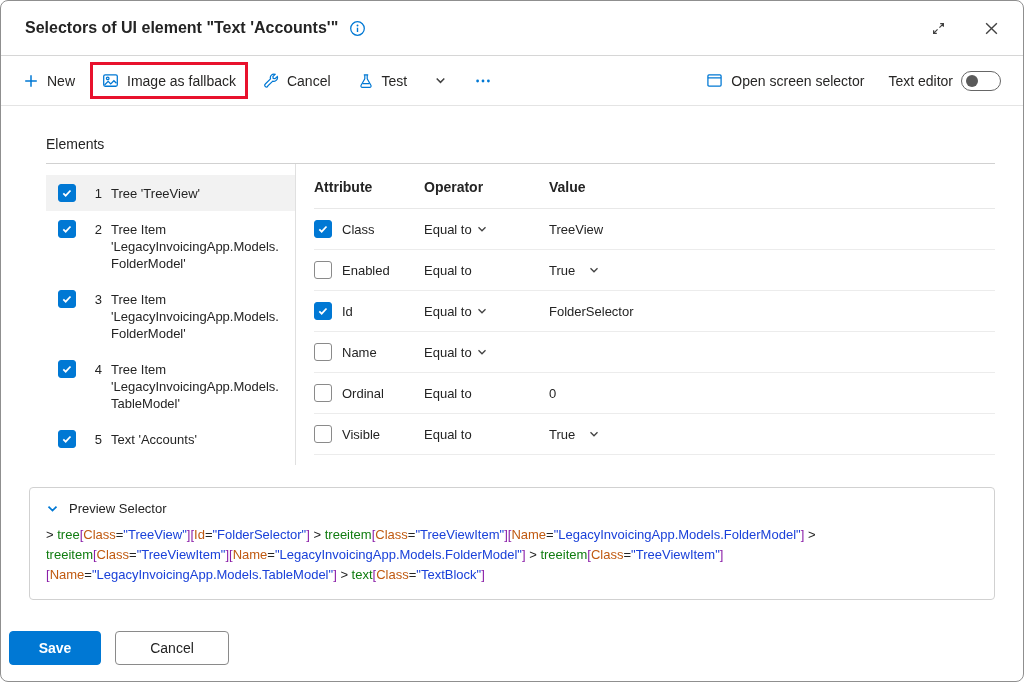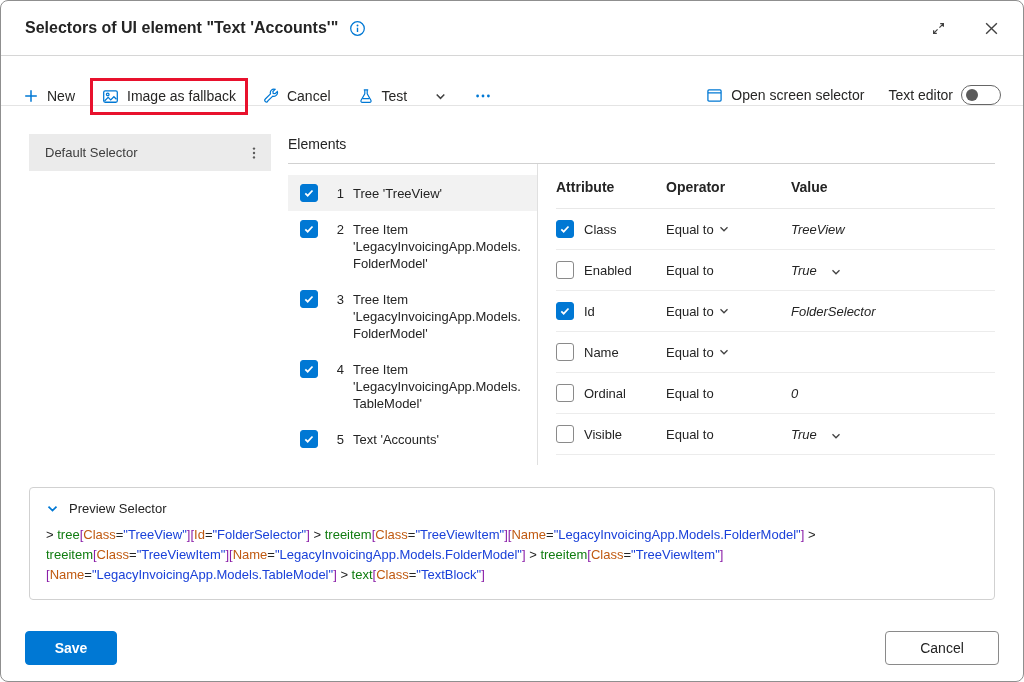--- a/index.html
+++ b/index.html
@@ -12,21 +12,21 @@
   
   .titlebar { flex: 0 0 55px; display: flex; align-items: center; padding: 0 24px; border-bottom: 1px solid #d6d6d6; }
   .title { font-size: 16px; font-weight: 700; color: #242424; }
   .icon { display: inline-flex; }
   .icon svg { display: block; }
   .info { color: var(--accent); margin-left: 11px; cursor: pointer; }
   .tb-actions { margin-left: auto; display: flex; align-items: center; gap: 38px; color: #424242; }
   .tb-actions .icon { cursor: pointer; }
 
   
-  .toolbar { flex: 0 0 50px; display: flex; align-items: flex-end; padding: 0 22px; border-bottom: 1px solid #e4e4e4; font-size: 14px; }
+  .toolbar { flex: 0 0 50px; display: flex; align-items: center; padding: 0 22px; border-bottom: 1px solid #e4e4e4; font-size: 14px; }
   .tb-left { display: flex; align-items: center; gap: 27px; }
   .tb-item { display: flex; align-items: center; gap: 8px; cursor: pointer; color: #272625; position: relative; }
   .t-icon { color: var(--accent); display: flex; }
   .t-chev { color: #424242; display: flex; }
   .red-box { position: absolute; left: -12px; right: -12px; top: -10px; bottom: -10px;
              border: 3px solid var(--annotation); pointer-events: none; }
   .tb-right { margin-left: auto; display: flex; align-items: center; gap: 24px; }
   .toggle { width: 40px; height: 20px; border: 1px solid #666; border-radius: 10px; position: relative; background: #fff; cursor: pointer; flex: 0 0 auto; }
   .toggle .knob { position: absolute; top: 3px; left: 4px; width: 12px; height: 12px; border-radius: 50%; background: #5a5a5a; }
 
@@ -51,36 +51,36 @@
   .el-num { margin-left: 14px; width: 12px; flex: 0 0 auto; text-align: right; margin-top: 1px; color: #242424; }
   .el-label { margin-left: 9px; overflow-wrap: anywhere; margin-top: 1px; }
 
   .attr-col { flex: 1; min-width: 0; padding-left: 18px; }
   .attr-header { display: flex; font-weight: 700; font-size: 14px; padding: 15px 0 13px; border-bottom: 1px solid #e8e8e8; }
   .h-attr { width: 110px; } .h-op { width: 125px; } .h-val { flex: 1; }
   .attr-row { display: flex; align-items: center; height: 41px; border-bottom: 1px solid #ececec; font-size: 13px; }
   .a-check { width: 28px; display: flex; }
   .a-name { width: 82px; }
   .a-op { width: 125px; display: flex; align-items: center; gap: 4px; cursor: pointer; }
-  .a-val { flex: 1; display: flex; align-items: flex-end; gap: 13px; cursor: pointer; font-style: italic; }
+  .a-val { flex: 1; display: flex; align-items: center; gap: 13px; cursor: pointer; }
   .chev { display: flex; color: #424242; }
 
   
   .preview-box { margin-top: 22px; border: 1px solid #d1d1d1; border-radius: 4px; padding: 13px 16px 14px; }
   .preview-head { display: flex; align-items: center; gap: 10px; font-size: 13px; }
   .chev-blue { color: var(--accent); display: flex; cursor: pointer; }
   .preview-code { margin-top: 9px; font-size: 13px; line-height: 20px; overflow-wrap: anywhere; }
   .c-elem { color: var(--code-elem); margin-top: 41px; }
   .c-attr { color: var(--code-attr); }
   .c-value { color: var(--code-value); }
   .c-bracket { color: var(--code-bracket); }
   .c-plain { color: #242424; }
 
   
-  .footer { flex: 0 0 66px; display: flex; align-items: center; justify-content: space-between; gap: 14px; padding: 0 24px; }
+  .footer { flex: 0 0 66px; display: flex; align-items: center; justify-content: flex-start; gap: 14px; padding: 0 8px; }
   .btn { height: 34px; border-radius: 4px; font-size: 14px; font-family: inherit; cursor: pointer; }
   .btn.primary { width: 92px; background: var(--accent); border: 1px solid var(--accent); color: #fff; font-weight: 700; }
   .btn.secondary { width: 114px; background: #fff; border: 1px solid #8a8a8a; color: #242424; }
 </style>
 </head>
 <body>
 
 <div class="dialog">
 
   <header class="titlebar">
@@ -175,32 +175,20 @@
         <span class="toggle">
             <span class="knob"></span>
           </span>
       </div>
     </div>
   </nav>
 
   <main class="content">
     <div class="panes">
 
-      <aside class="selector-list">
-        <div class="selector-item">
-          <span>Default Selector</span>
-          <span class="kebab">
-            <svg width="14" height="14" viewBox="0 0 14 14" fill="currentColor">
-                <circle cx="7" cy="2.6" r="1.2"></circle>
-                <circle cx="7" cy="7" r="1.2"></circle>
-                <circle cx="7" cy="11.4" r="1.2"></circle>
-              </svg>
-          </span>
-        </div>
-      </aside>
 
       <section class="main-pane">
         <div class="elements-heading">Elements</div>
         <div class="columns">
           <div class="el-col">
   <div class="el-row selected">
     <span class="checkbox checked">
       <svg width="12" height="12" viewBox="0 0 12 12">
                     <path d="M2.3 6.3l2.4 2.4 4.8-5.2" fill="none" stroke="#fff" stroke-width="1.7"></path>
                   </svg>

